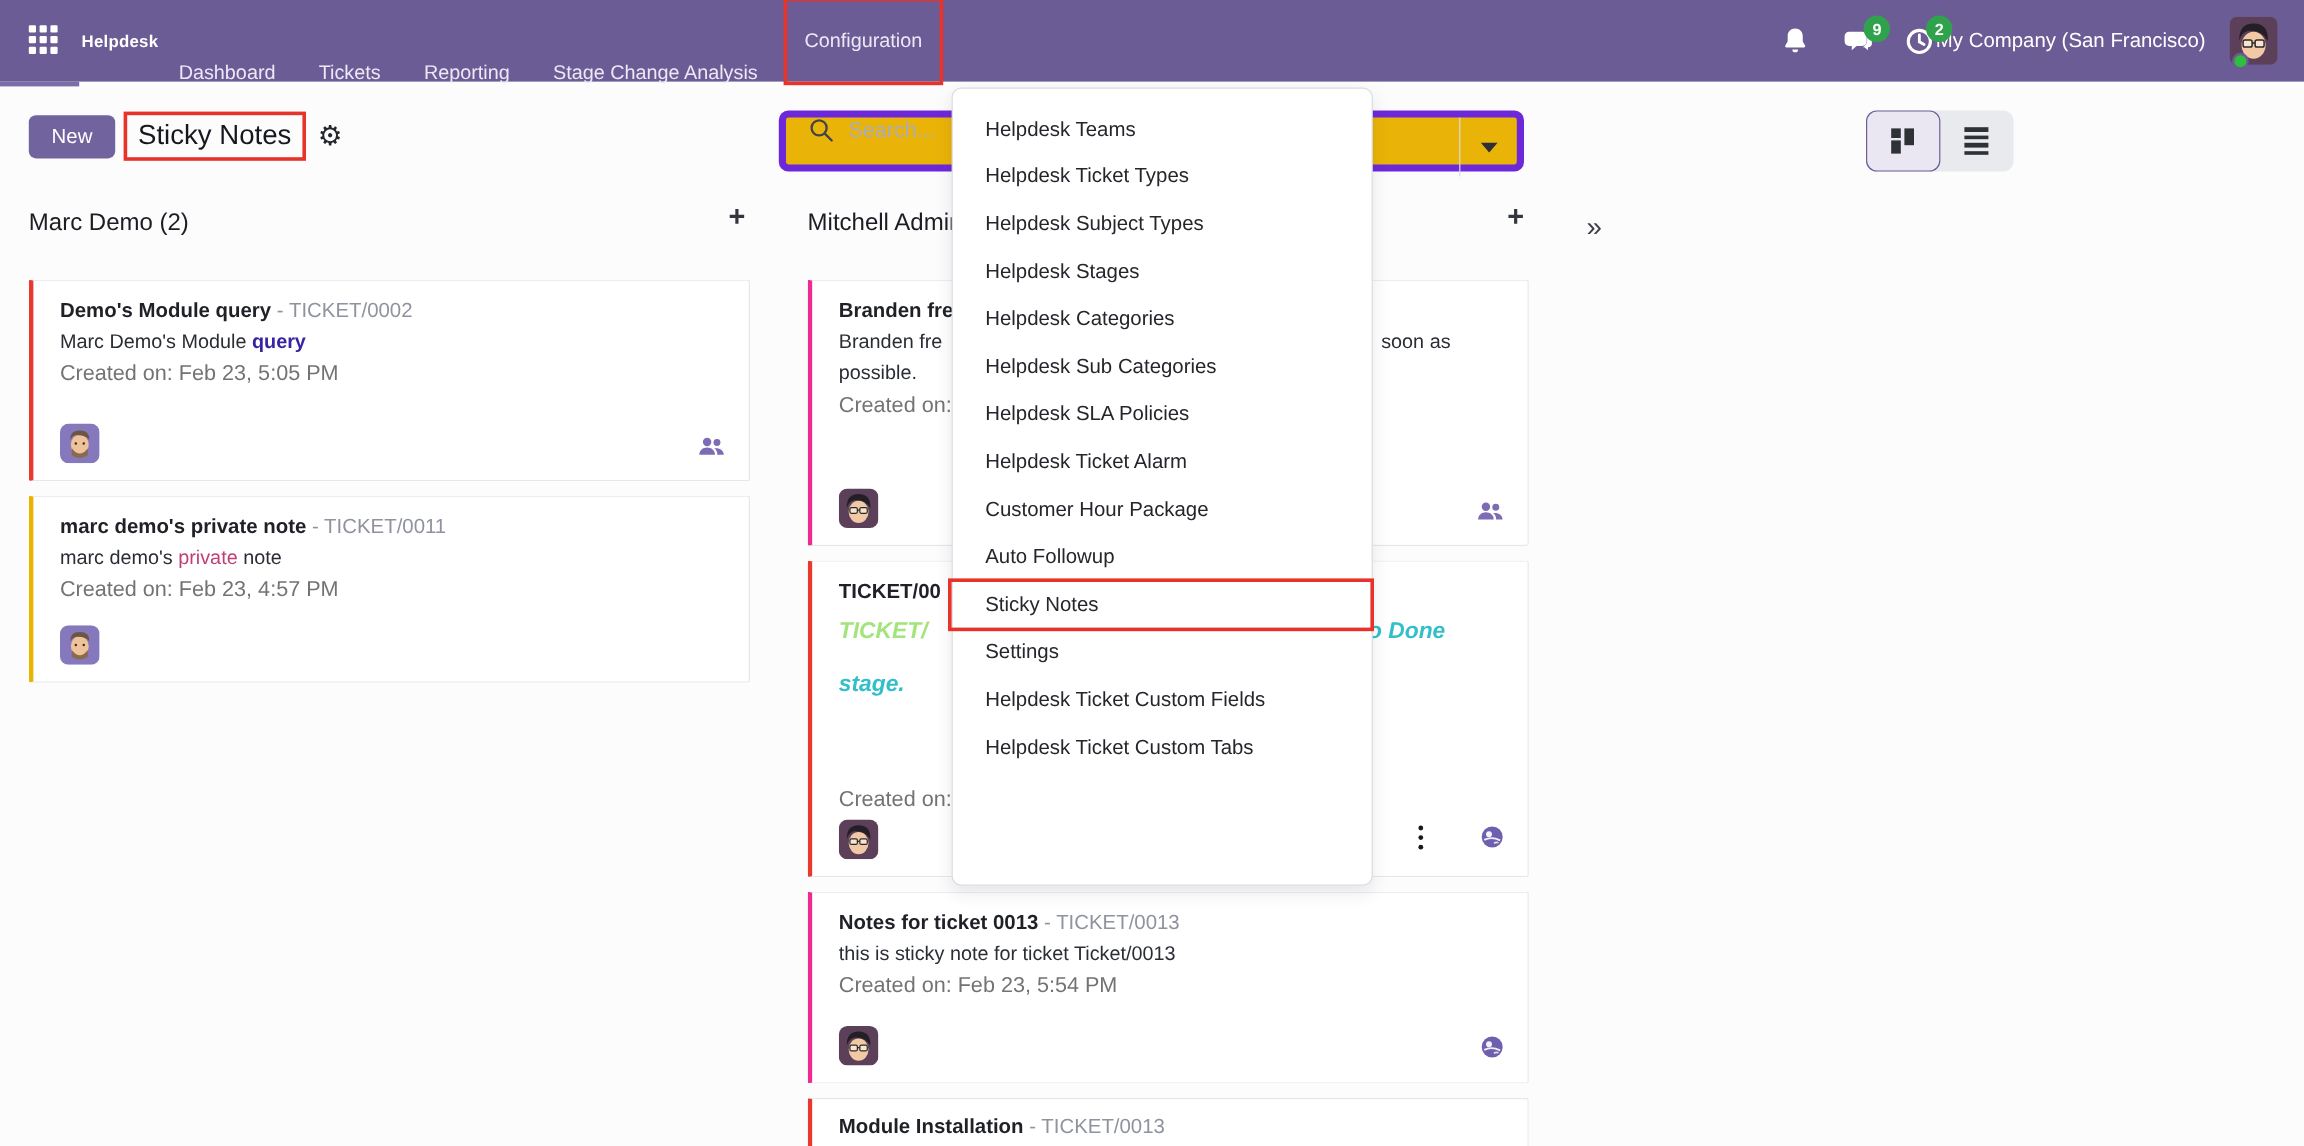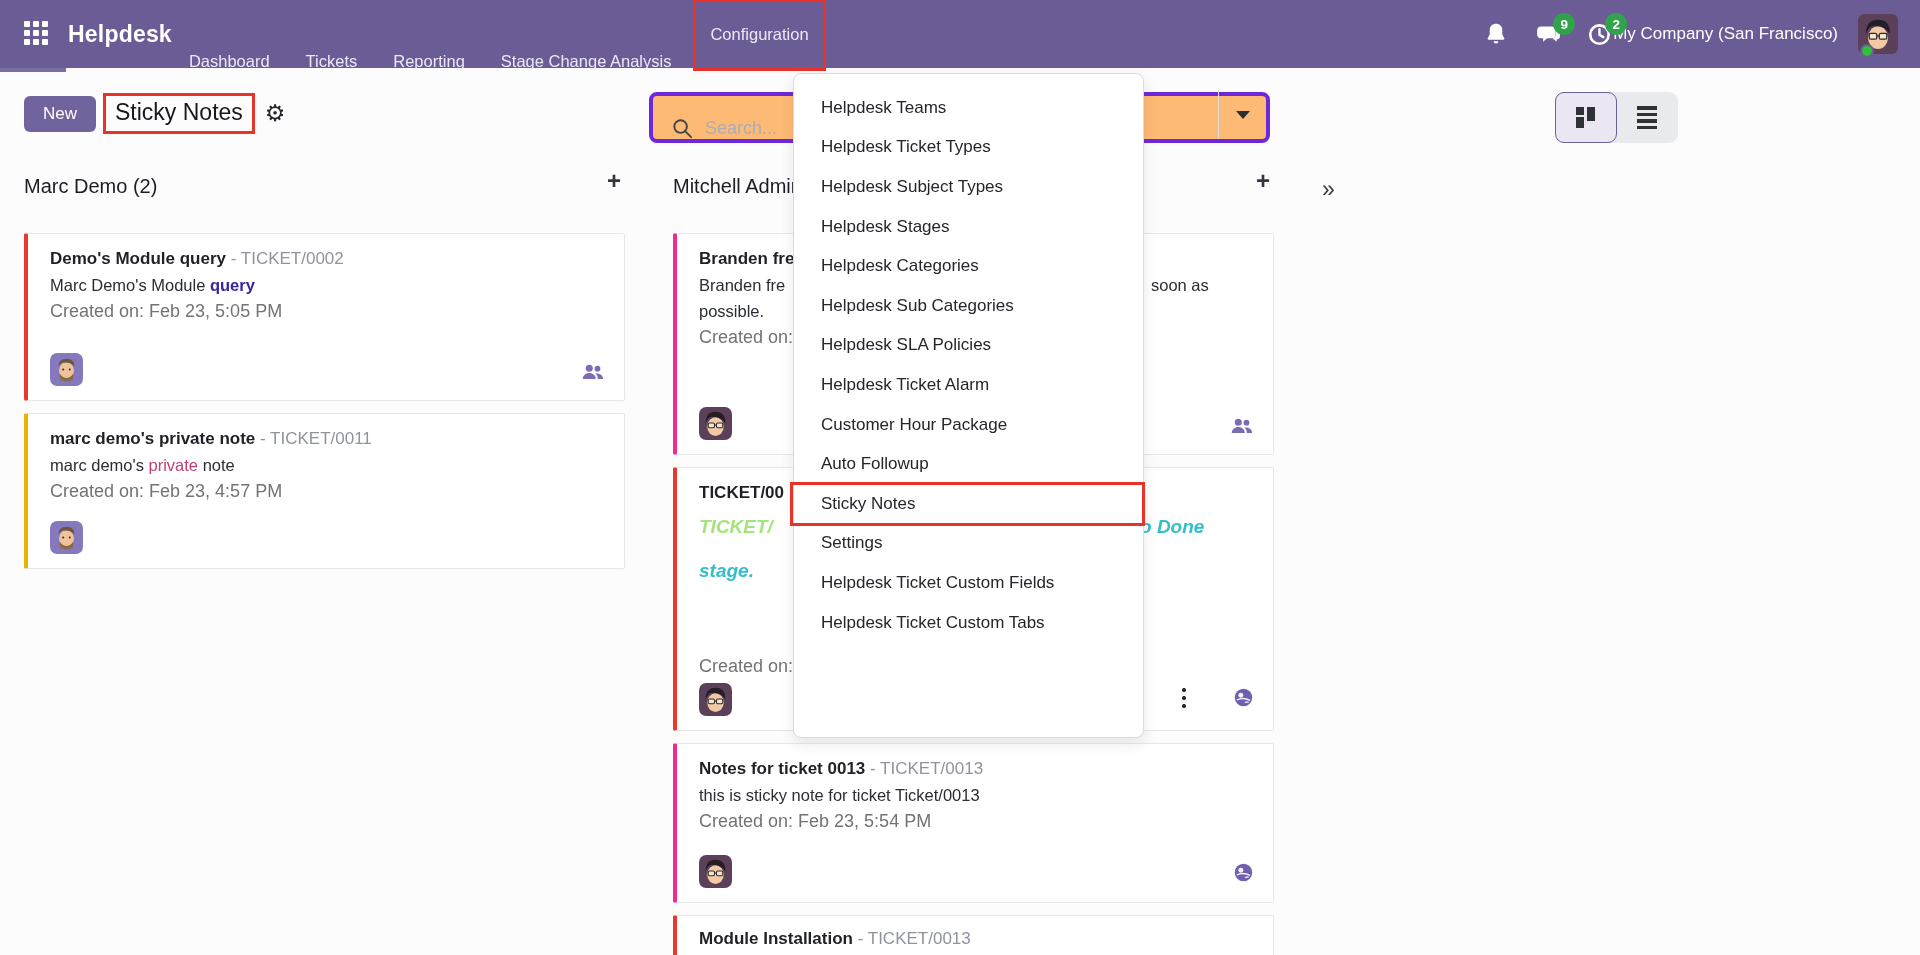--- a/index.html
+++ b/index.html
@@ -13,21 +13,21 @@
   }
   
   .navbar {
     position:absolute; left:0; top:0; width:1920px; height:68px;
     background:#6b5c95; display:flex; align-items:center; z-index:10;
   }
   .navbar-strip { position:absolute; left:0; top:68px; width:66px; height:4px; background:#7b6da6; z-index:9; }
   .apps-grid { width:26px; height:26px; margin-left:24px; display:grid;
     grid-template-columns:repeat(3,6px); grid-template-rows:repeat(3,6px); gap:3px; cursor:pointer; }
   .apps-grid div { background:#ffffff; border-radius:1px; }
-  .brand { color:#ffffff; font-size:23px; font-weight:700; margin-left:18px; letter-spacing:.2px;text-align:center; }
+  .brand { color:#ffffff; font-size:14px; font-weight:700; margin-left:18px; letter-spacing:.2px;text-align:center; }
   .nav-menu { display:flex; align-items:flex-end; margin-left:17px; gap:36px; }
   .nav-item { color:#ece9f6; font-size:16.5px; cursor:pointer; white-space:nowrap; }
   .nav-item-boxed { border:3px solid #e7332a; padding:24px 14px; margin-left:-14px; }
   .nav-right { margin-left:auto; display:flex; align-items:center; margin-right:22px; }
   .sys-icon { position:relative; width:26px; height:26px; margin-left:26px; cursor:pointer; }
   .sys-icon svg { width:26px; height:26px; }
   .badge {
     position:absolute; top:-8px; right:-14px; min-width:22px; height:22px; border-radius:11px;
     background:#31a24c; color:#fff; font-size:13.5px; font-weight:700;
     display:flex; align-items:center; justify-content:center; padding:0 5px;
@@ -41,22 +41,22 @@
   
   .control-bar { position:absolute; left:0; top:80px; width:1696px; height:67px; display:flex; align-items:center; z-index:5; }
   .btn-new {
     margin-left:24px; background:#71639e; color:#fff; border:none; border-radius:6px;
     font-size:17px; padding:8px 19px; font-family:inherit; cursor:pointer;
   }
   .title-box { border:3px solid #e7332a; margin-left:7px; padding:3px 9px 5px 9px; }
   .page-title { font-size:23px; color:#16181d; font-weight:400; white-space:nowrap; }
   .gear { font-size:23px; color:#23262b; margin-left:10px; cursor:pointer; line-height:1; }
   .search-bar {
-    position:absolute; left:649px; top:12px; width:621px; height:51px; background:#fdba74;
-    border:4px solid #6d28d9; border-radius:8px; display:flex; align-items:flex-end;
+    position:absolute; left:649px; top:12px; width:621px; height:51px; background:#eab308;
+    border:6px solid #6d28d9; border-radius:8px; display:flex; align-items:flex-start;
   }
   .search-bar svg { width:21px; height:21px; margin-left:19px; flex:none; }
   .search-input {
     border:none; outline:none; background:transparent; font-family:inherit;
     font-size:18px; color:#2a2d34; margin-left:12px; flex:1; min-width:0;
   }
   .search-input::placeholder { color:#a9adbb; }
   .search-divider { width:1px; height:49px; background:#d9dbe0; flex:none; }
   .search-caret-btn { width:47px; height:49px; display:flex; align-items:center; justify-content:center; cursor:pointer; flex:none; }
   .caret-down { width:0; height:0; border-left:7px solid transparent; border-right:7px solid transparent; border-top:8px solid #2c2f35; }

